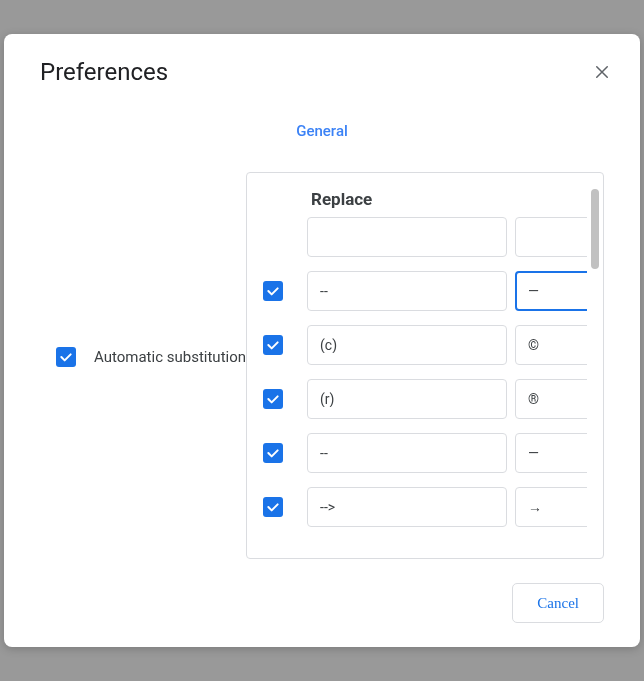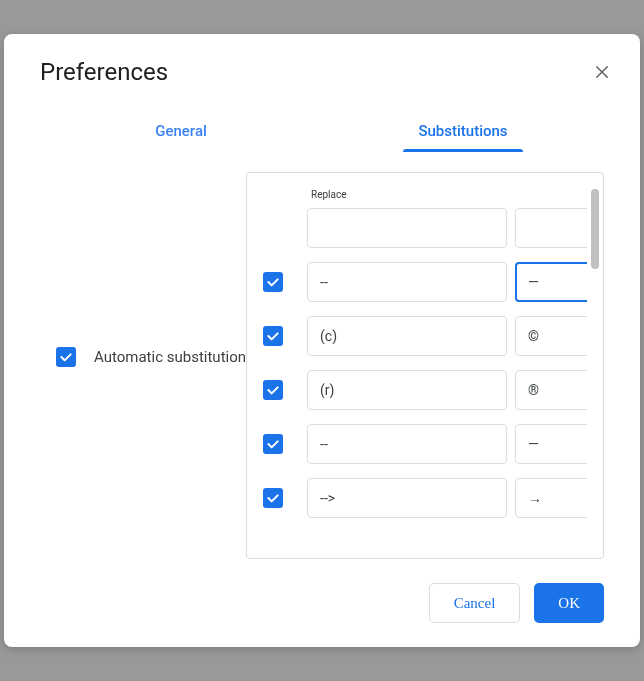--- a/index.html
+++ b/index.html
@@ -125,22 +125,22 @@
       position: relative;
     }
     .table-headers {
       display: grid;
       grid-template-columns: 36px 200px 200px 36px;
       gap: 8px;
       margin-bottom: 8px;
       align-items: center;
     }
     .th {
-      font-size: 10px;
-      font-weight: 400;
+      font-size: 17px;
+      font-weight: 700;
       color: #3c4043;
       padding-left: 4px;
     }
     .row {
       display: grid;
       grid-template-columns: 36px 200px 200px 36px;
       gap: 8px;
       margin-bottom: 14px;
       align-items: center;
     }
@@ -243,21 +243,20 @@
     <div class="dialog-title">Preferences</div>
     <button class="close-btn">
       <svg viewBox="0 0 24 24" width="18" height="18">
           <path d="M5 5 L19 19 M19 5 L5 19" stroke="#5f6368" stroke-width="2" fill="none" stroke-linecap="round"></path>
         </svg>
     </button>
   </div>
 
   <div class="tabs">
     <div class="tab">General</div>
-    <div class="tab active">Substitutions</div>
   </div>
 
   <div class="content">
     <div class="auto-sub">
       <div class="checkbox">
         <svg viewBox="0 0 24 24">
             <path d="M5 12l5 5L19 8"></path>
           </svg>
       </div>
       <span class="auto-label">Automatic substitution</span>
@@ -352,15 +351,14 @@
                 </svg>
               </button>
             </div>
           </div>
       </div>
     </div>
   </div>
 
   <div class="dialog-footer">
     <button class="btn btn-cancel">Cancel</button>
-    <button class="btn btn-ok">OK</button>
   </div>
 </div>
 
 </body></html>

